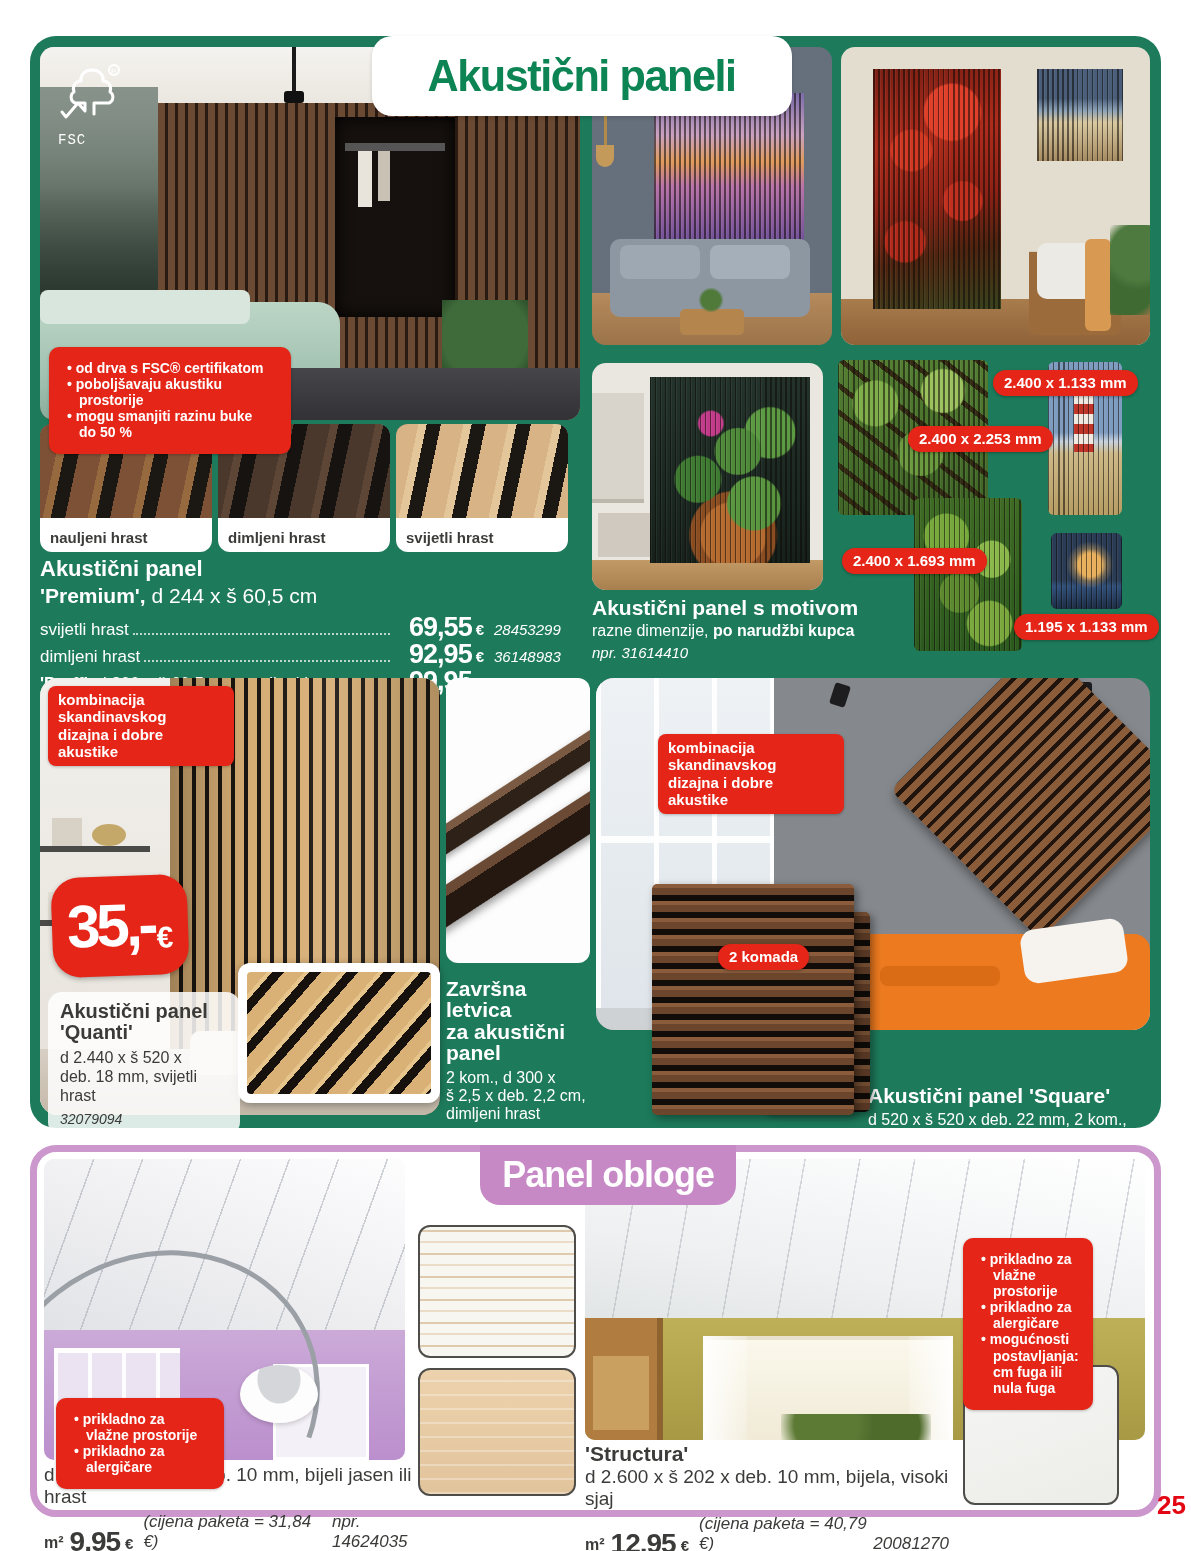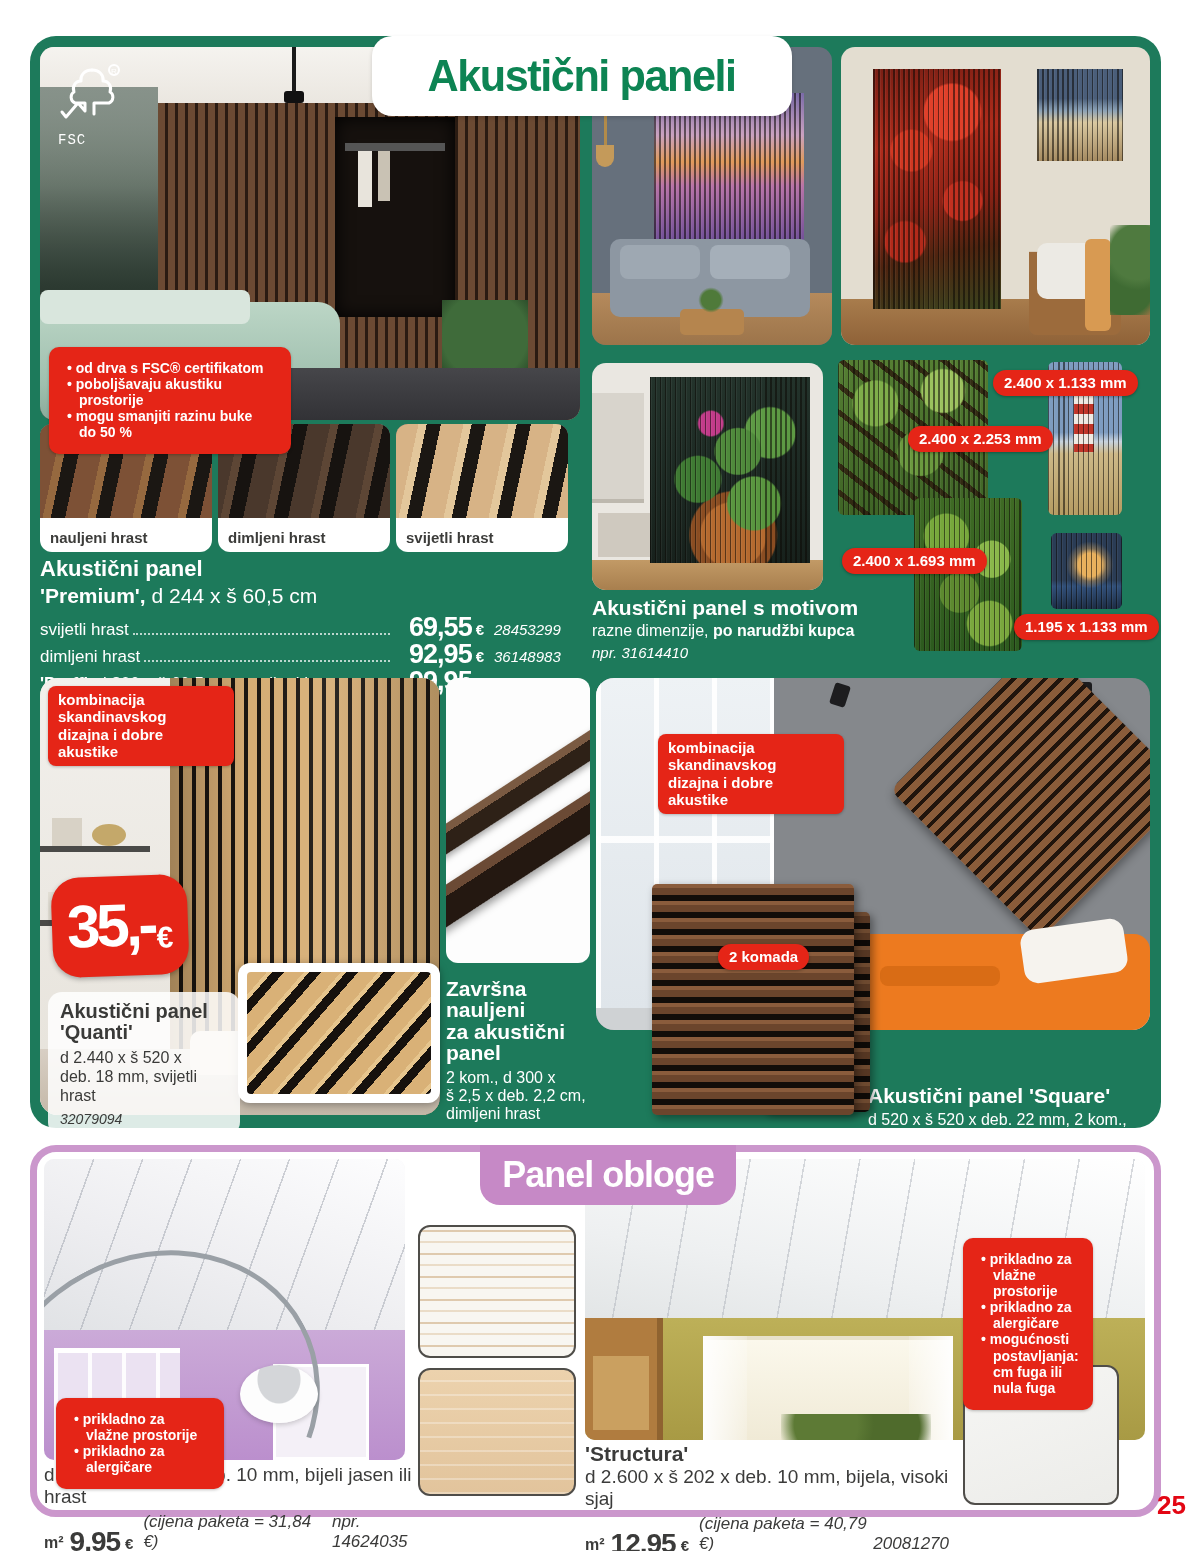--- a/index.html
+++ b/index.html
@@ -306,21 +306,21 @@
     <div class="tex"></div>
   </div>
 
   <div class="ph" style="left:446px;top:678px;width:144px;height:285px;background:#fdfdfd;border-radius:12px;">
     <div style="left:-40px;top:96px;width:240px;height:26px;background:linear-gradient(180deg,#7a5a42 0 8px,#2e2117 8px);transform:rotate(-33deg);box-shadow:0 3px 6px rgba(0,0,0,.35);"></div>
     <div style="left:-50px;top:158px;width:260px;height:36px;background:linear-gradient(180deg,#6b4a35 0 10px,#241811 10px);transform:rotate(-33deg);box-shadow:0 4px 8px rgba(0,0,0,.4);"></div>
   </div>
 
   <div class="letvica-txt">
     <div class="t">
-      <div>Završna nauljeni</div>
+      <div>Završna letvica</div>
       <div>za akustični</div>
       <div>panel</div>
     </div>
     <div class="d">
       <div>2 kom., d 300 x</div>
       <div>š 2,5 x deb. 2,2 cm,</div>
       <div>dimljeni hrast</div>
     </div>
     <div class="pr">
       <span class="val">49,95</span>

